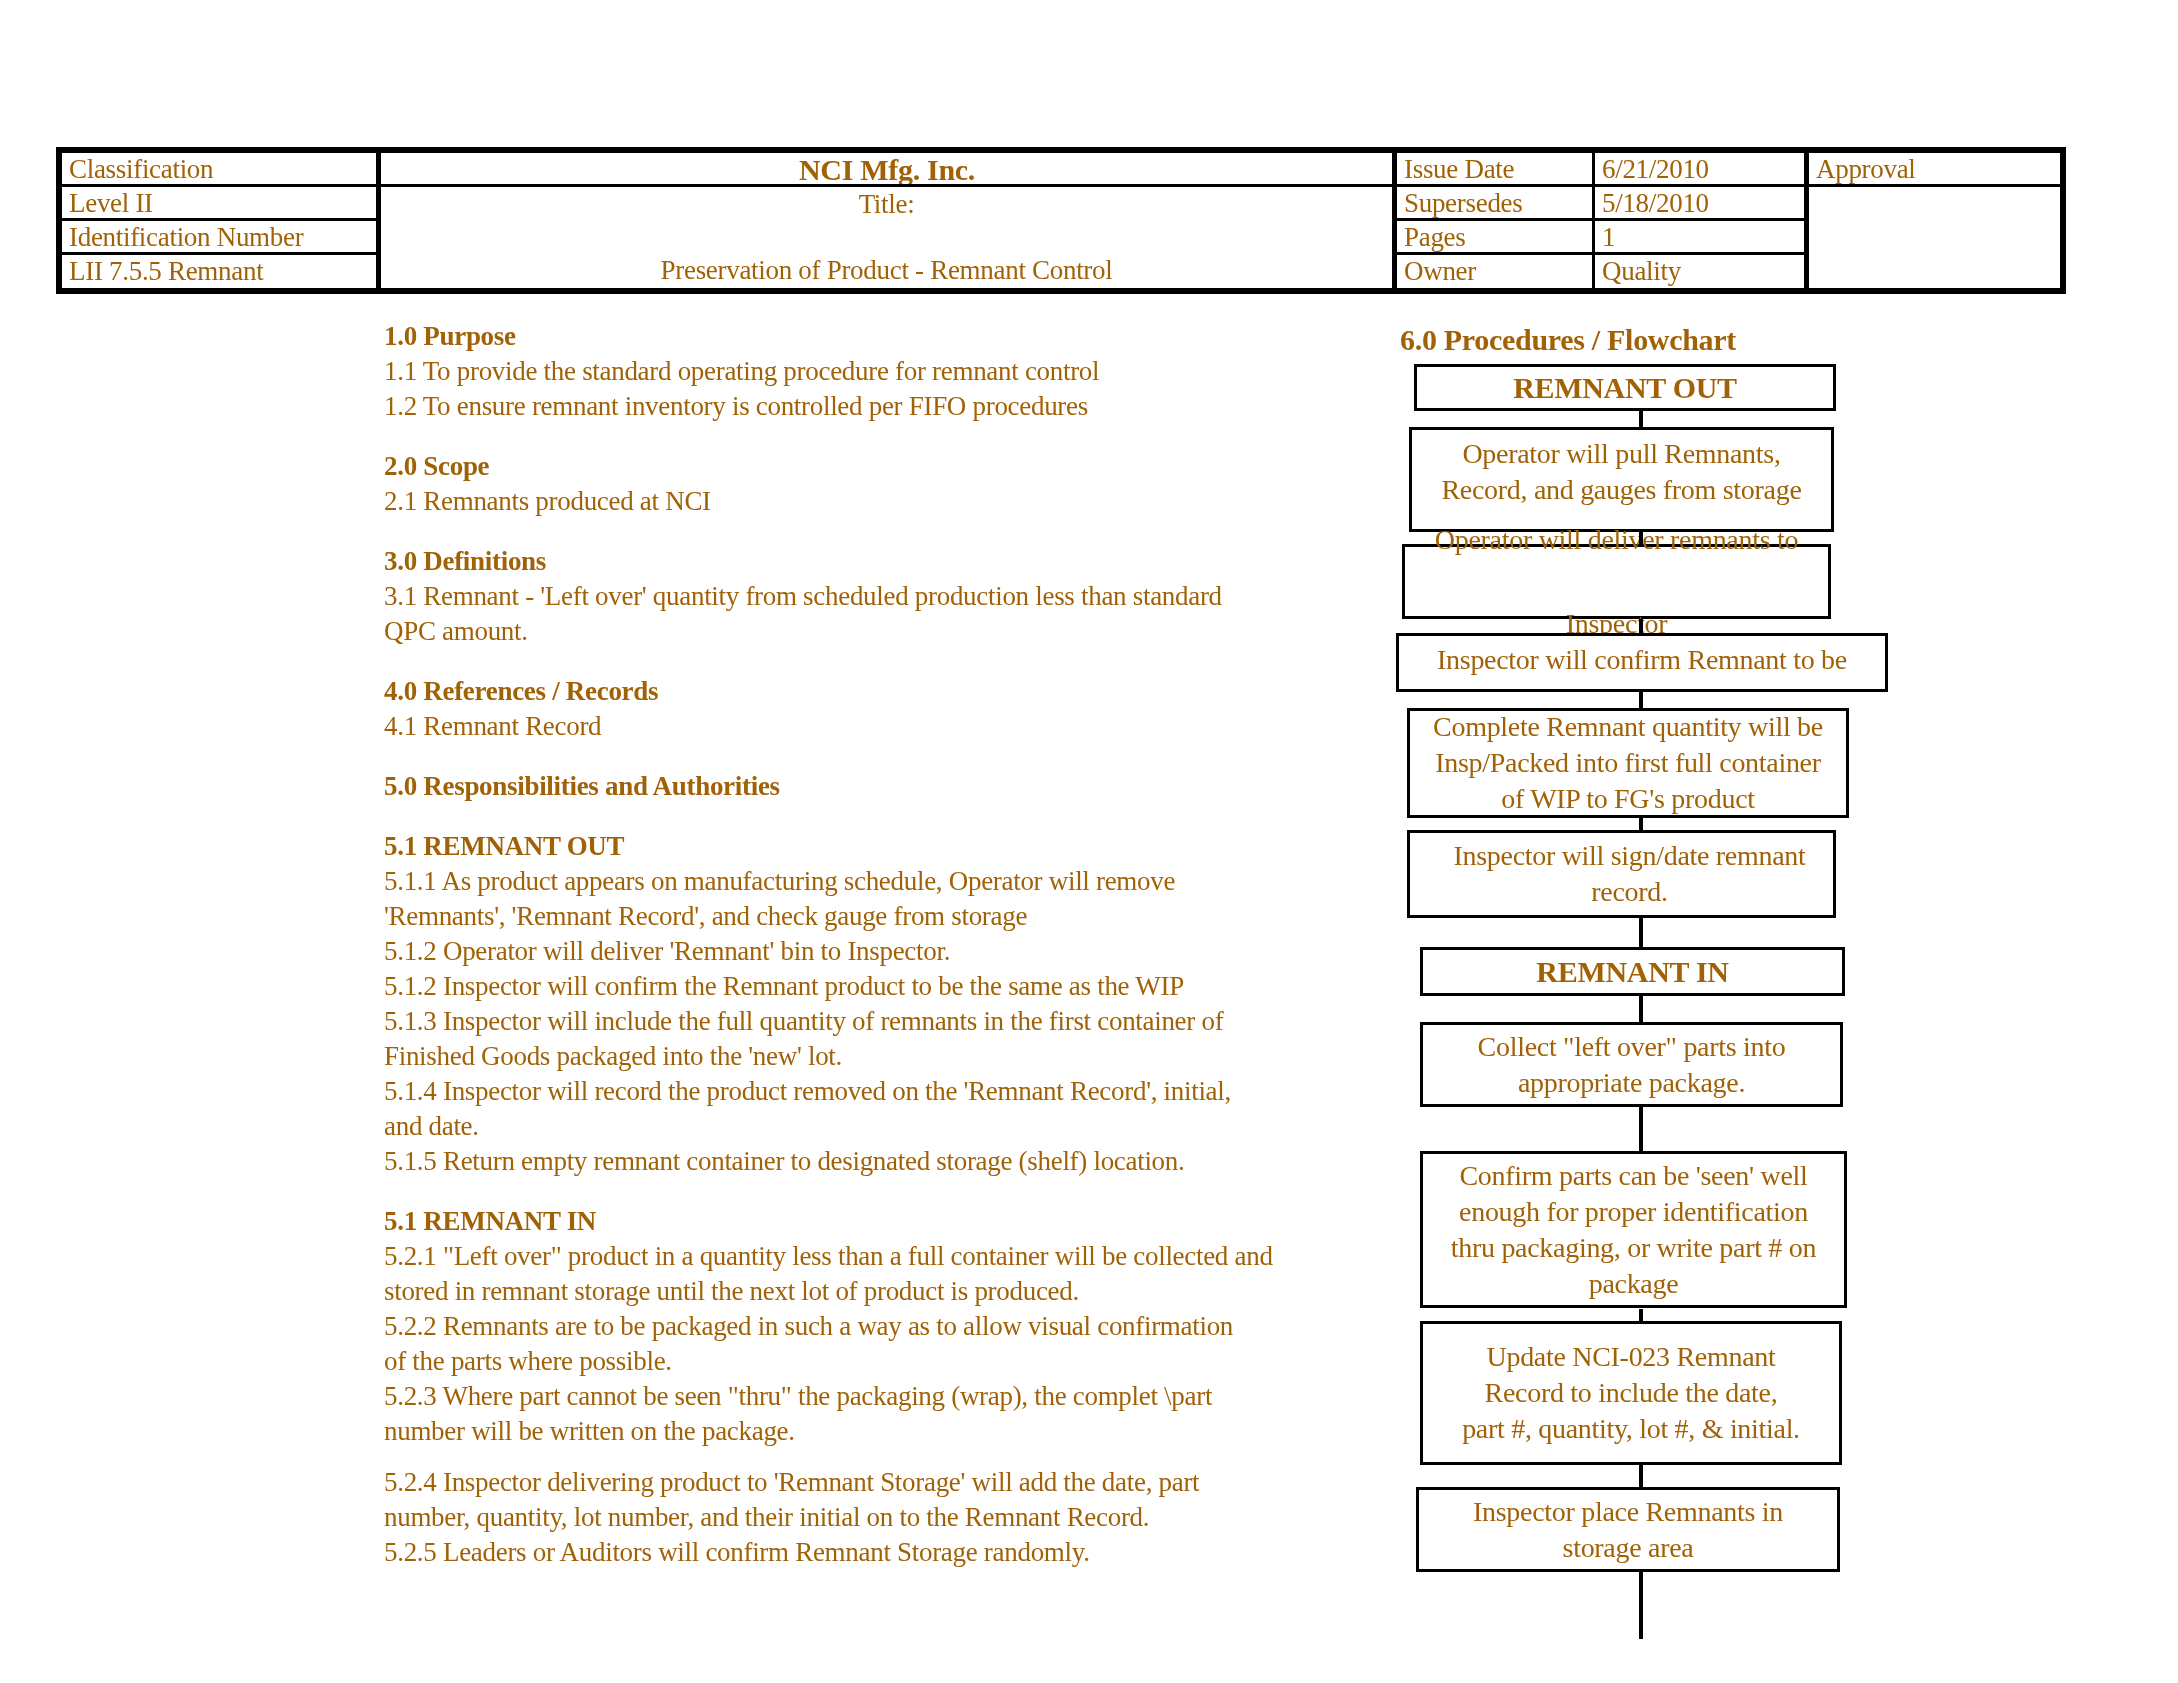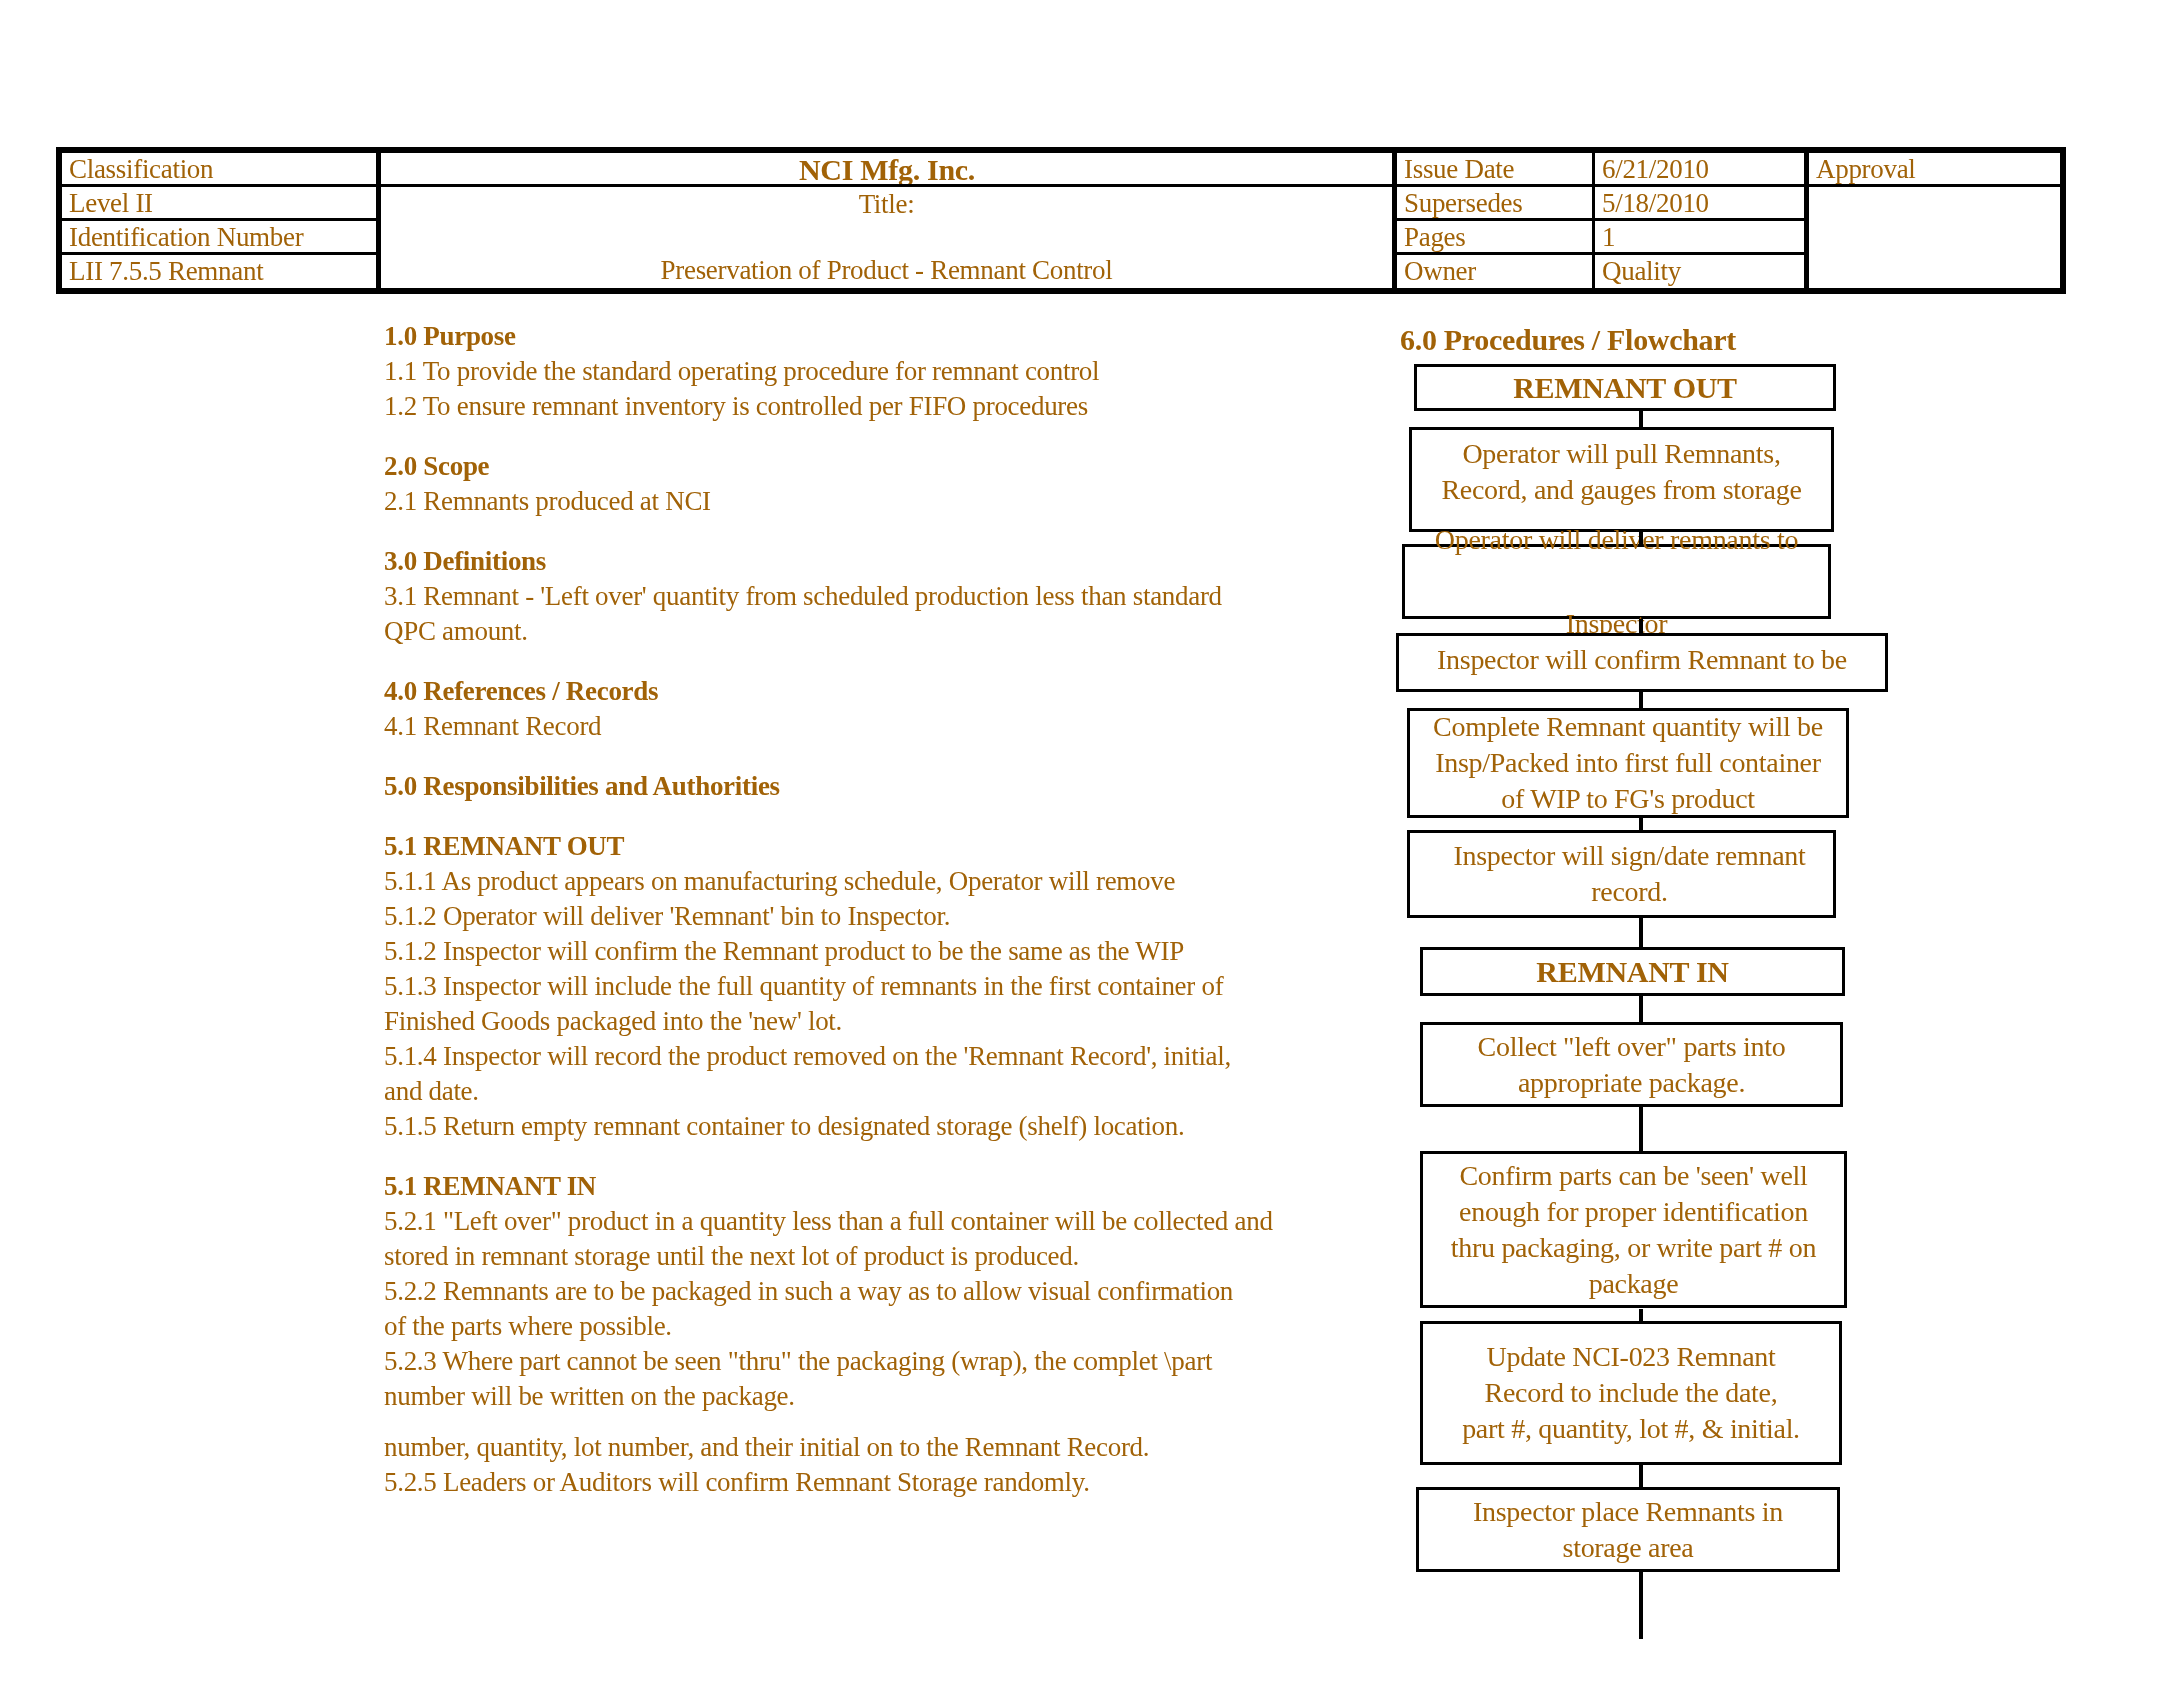--- a/index.html
+++ b/index.html
@@ -113,40 +113,42 @@
           <div class="line">4.1 Remnant Record</div>
         </div>
       </div>
       <div class="section">
         <div class="sec-heading">5.0 Responsibilities and Authorities</div>
       </div>
       <div class="section">
         <div class="sec-heading">5.1 REMNANT OUT</div>
         <div class="para">
           <div class="line">5.1.1 As product appears on manufacturing schedule, Operator will remove</div>
+          <div class="line">'Remnants', 'Remnant Record', and check gauge from storage</div>
           <div class="line">5.1.2 Operator will deliver 'Remnant' bin to Inspector.</div>
           <div class="line">5.1.2 Inspector will confirm the Remnant product to be the same as the WIP</div>
           <div class="line">5.1.3 Inspector will include the full quantity of remnants in the first container of</div>
           <div class="line">Finished Goods packaged into the 'new' lot.</div>
           <div class="line">5.1.4 Inspector will record the product removed on the 'Remnant Record', initial,</div>
           <div class="line">and date.</div>
           <div class="line">5.1.5  Return empty remnant container to designated storage (shelf) location.</div>
         </div>
       </div>
       <div class="section">
         <div class="sec-heading">5.1 REMNANT IN</div>
         <div class="para">
           <div class="line">5.2.1  "Left over" product in a quantity less than a full container will be collected and</div>
           <div class="line">stored in remnant storage until the next lot of product is produced.</div>
           <div class="line">5.2.2 Remnants are to be packaged in such a way as to allow visual confirmation</div>
           <div class="line">of the parts where possible.</div>
           <div class="line">5.2.3 Where part cannot be seen "thru" the packaging (wrap), the complet \part</div>
           <div class="line">number will be written on the package.</div>
         </div>
         <div class="para">
+          <div class="line">5.2.4 Inspector delivering product to 'Remnant Storage' will add the date, part</div>
           <div class="line">number, quantity, lot number, and their initial on to the Remnant Record.</div>
           <div class="line">5.2.5 Leaders or Auditors will confirm Remnant Storage randomly.</div>
         </div>
       </div>
     </div>
 
   <div class="fc-heading">6.0 Procedures / Flowchart</div>
   <div id="flowchart">
       <div class="fc-box header" style="left: 1414px; top: 364px; width: 422px; height: 47px;">
         <div class="fline">REMNANT OUT</div>

